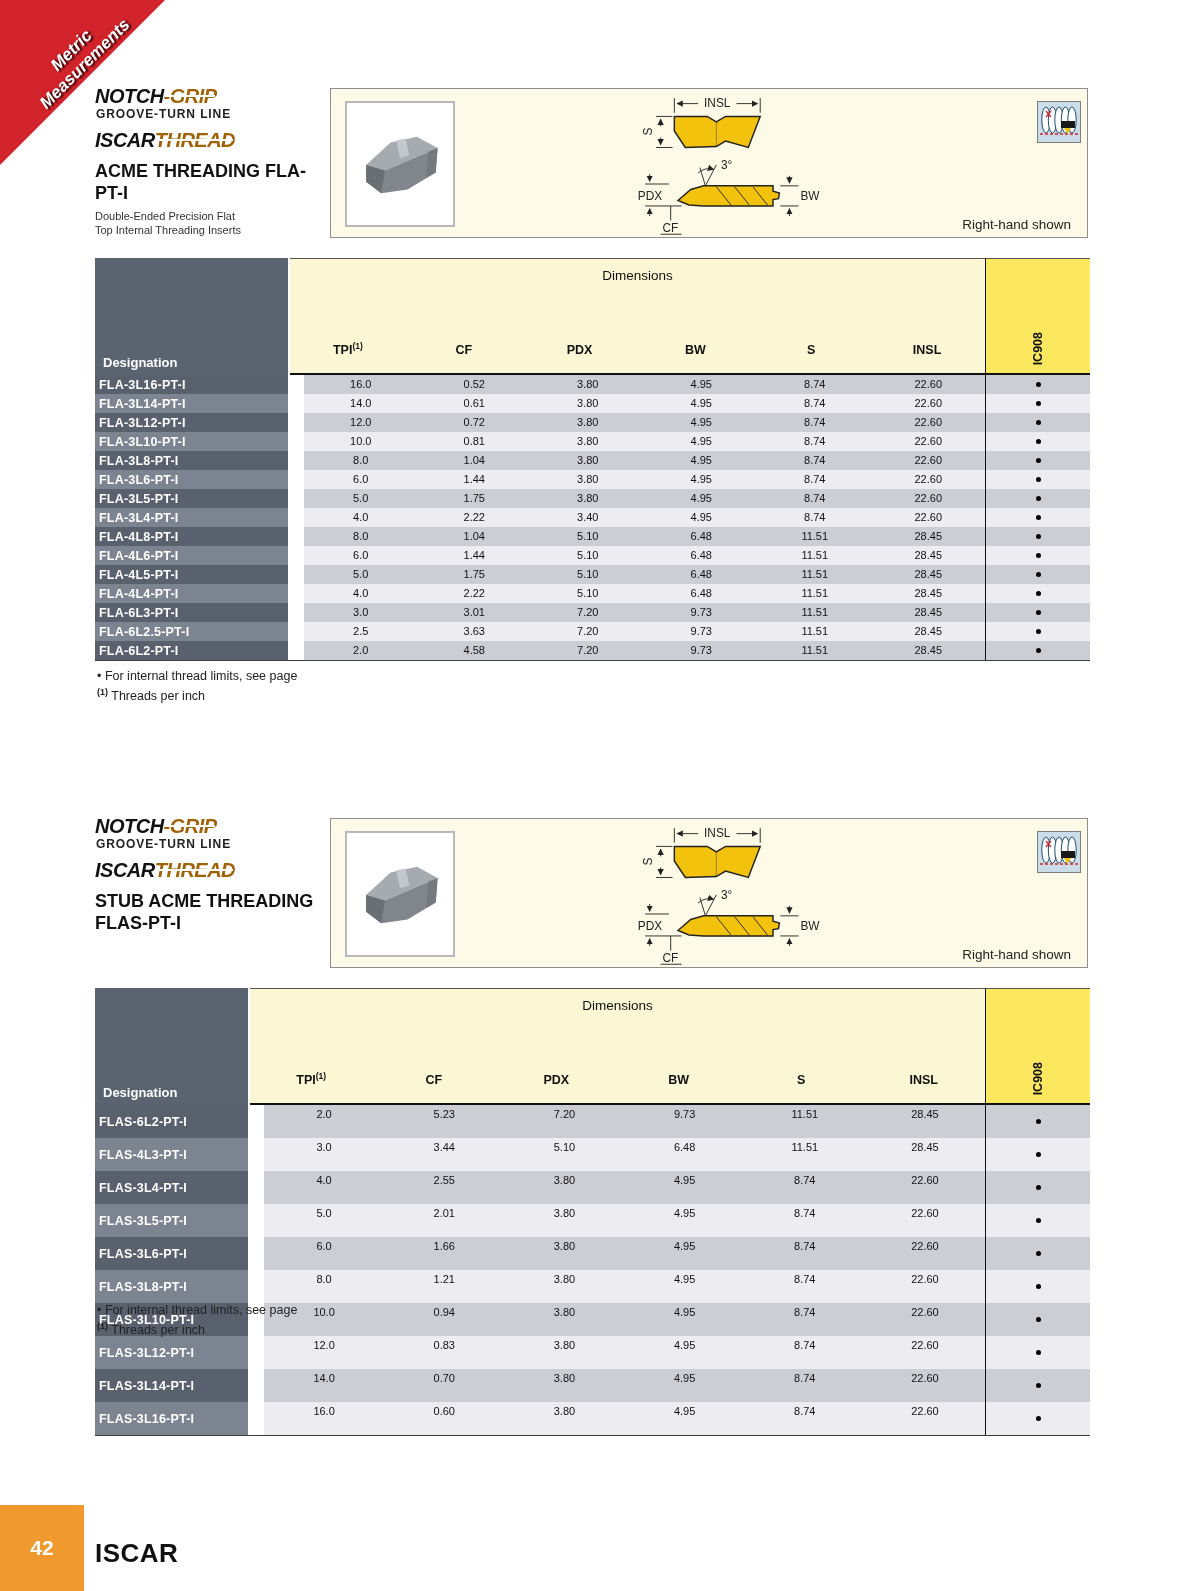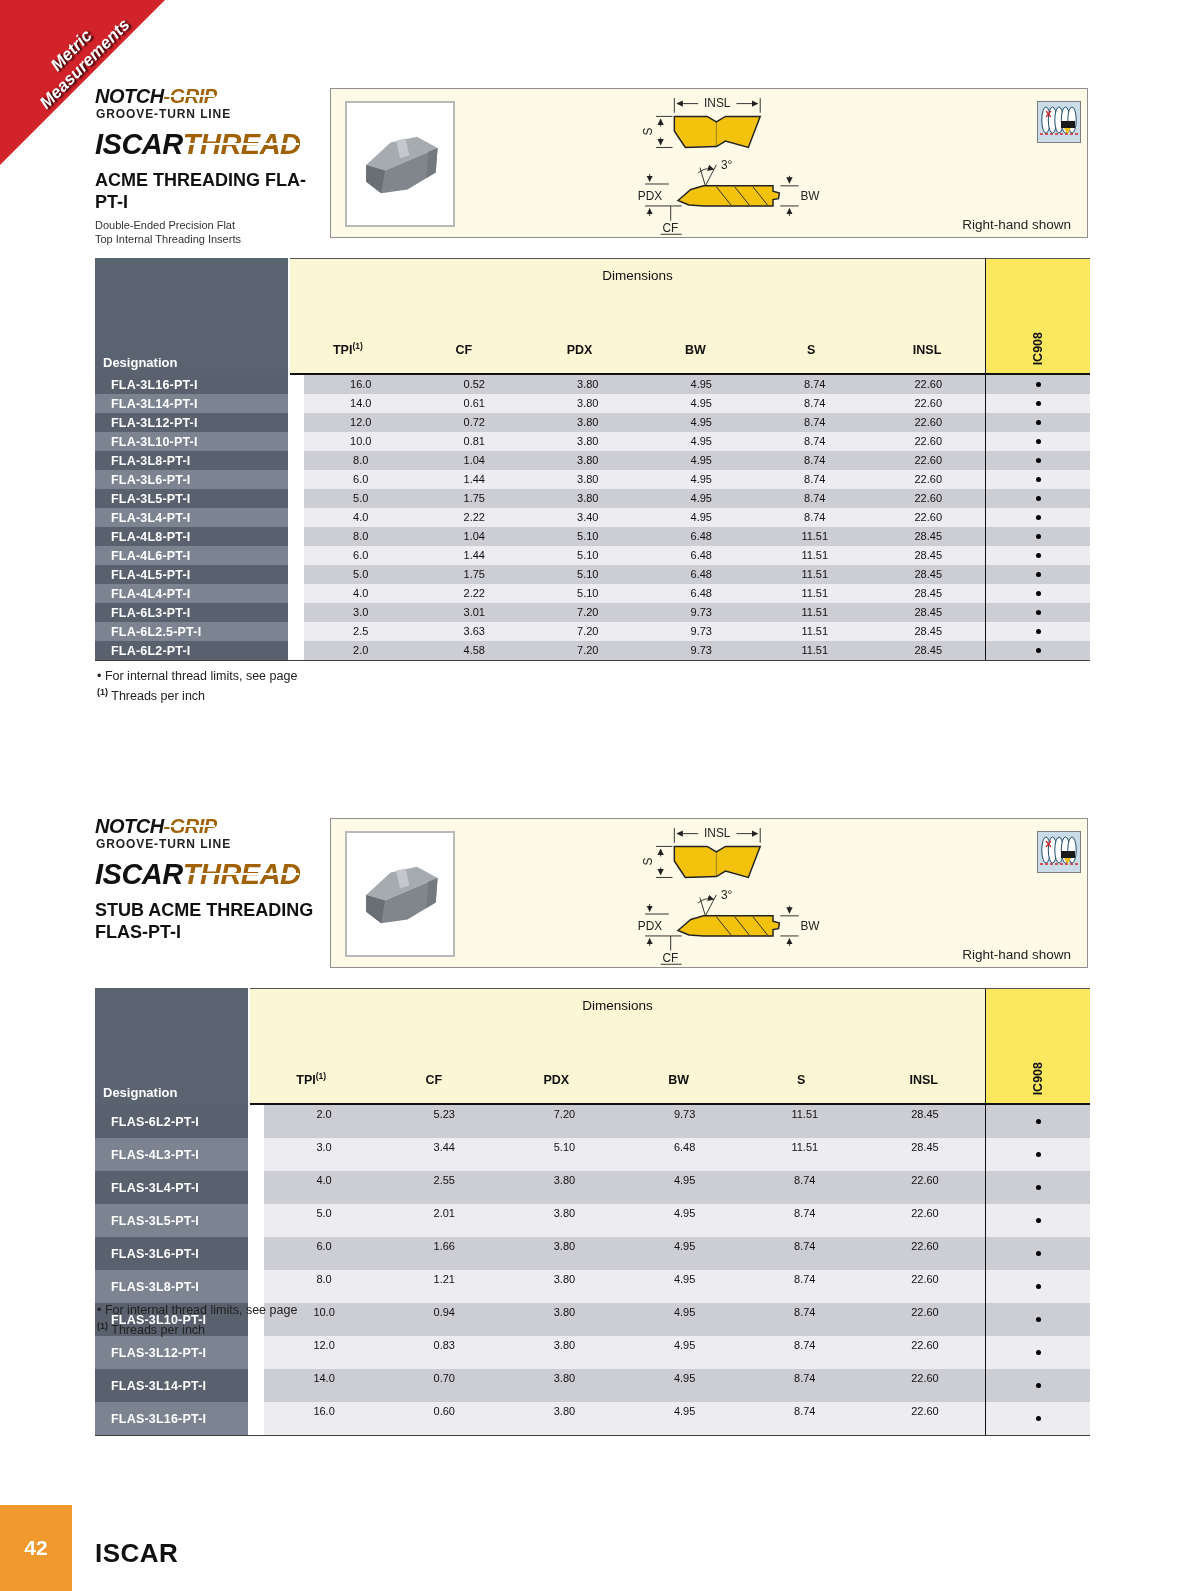--- a/index.html
+++ b/index.html
@@ -10,21 +10,21 @@
   .ribbon{position:absolute;left:0;top:0;width:165px;height:165px;background:#D2232A;
           clip-path:polygon(0 0,100% 0,0 100%);}
   .ribbon-text{position:absolute;left:-42px;top:38px;width:240px;text-align:center;
           transform:rotate(-45deg);color:#fff;font-weight:bold;font-style:italic;
           font-size:17px;line-height:1.12;text-shadow:1.5px 2px 2px rgba(0,0,0,.85);}
 
   
   .brand{position:absolute;left:95px;width:240px;}
   .sec1 .brand{top:86px}.sec2 .brand{top:816px}
   .logo-ng{font-size:20px;font-weight:bold;font-style:italic;letter-spacing:-0.5px;line-height:1;}
-  .logo-it{font-size:29px;font-weight:bold;font-style:italic;letter-spacing:-0.5px;line-height:1;margin:0 0 11px 0;}
+  .logo-it{font-size:20px;font-weight:bold;font-style:italic;letter-spacing:-0.5px;line-height:1;margin:0 0 11px 0;}
   .red{color:#a16207;}
   .striped{position:relative;display:inline-block;}
   .striped::after{content:"";position:absolute;left:1px;right:2px;top:46%;height:2px;background:#fff;}
   .logo-tag{font-size:12px;font-weight:bold;letter-spacing:.9px;color:#222;margin:1px 0 9px 1px;}
   .sec-title{font-size:18px;font-weight:bold;color:#111;line-height:1.22;margin-bottom:4px;}
   .sec-sub{font-size:11px;color:#333;line-height:1.32;}
 
   
   .dbox{position:absolute;left:330px;width:756px;height:148px;background:#FDFBE7;border:1px solid #8f8f8f;}
   .sec1 .dbox{top:88px}.sec2 .dbox{top:818px}
@@ -49,38 +49,38 @@
   .col-label sup{font-size:8.5px;}
   .th-grade{width:104px;background:#FBE85F;border-top:1px solid #555;border-bottom:2px solid #111;
             border-left:1px solid #111;display:flex;align-items:flex-end;justify-content:center;box-sizing:content-box;}
   .th-grade span{writing-mode:vertical-rl;transform:rotate(180deg);font-weight:bold;font-size:12.5px;
             color:#111;margin-bottom:8px;}
 
   .tbl-body{border-bottom:1px solid #3c3c3c;}
   .row{display:flex;height:19px;}
   .sec2 .row{height:33px;}
   .cell-desig{color:#fff;font-weight:bold;font-size:12.5px;letter-spacing:.2px;
-              display:flex;align-items:center;padding-left:16px;margin-right:16px;box-sizing:border-box;}
+              display:flex;align-items:center;padding-left:4px;margin-right:16px;box-sizing:border-box;}
   .row:nth-of-type(odd) .cell-desig{background:#58616D;}
   .row:nth-of-type(even) .cell-desig{background:#7B8490;}
   .cell-vals{flex:1;display:flex;}
   .row:nth-of-type(odd) .cell-vals,.row:nth-of-type(odd) .cell-grade{background:#CDCDD4;}
   .row:nth-of-type(even) .cell-vals,.row:nth-of-type(even) .cell-grade{background:#EDEDF1;}
   .val{flex:1;text-align:center;font-size:11px;color:#111;line-height:19px;}
   .sec2 .val{line-height:19.4px;}
   .cell-grade{width:104px;border-left:1px solid #111;display:flex;align-items:center;justify-content:center;box-sizing:content-box;}
   .dot{width:5px;height:5px;border-radius:50%;background:#000;}
 
   
   .fnotes{position:absolute;left:97px;font-size:12.5px;color:#222;line-height:1.42;}
   .sec1 .fnotes{top:668px}.sec2 .fnotes{top:1302px}
   .fn-sup{font-weight:bold;font-size:9px;vertical-align:super;}
 
   
-  .page-num{position:absolute;left:0;top:1505px;width:72px;height:86px;background:#F0992F;
+  .page-num{position:absolute;left:0;top:1505px;width:84px;height:86px;background:#F0992F;
             color:#fff;font-weight:bold;font-size:21px;display:flex;align-items:center;justify-content:center;}
   .brand-footer{position:absolute;left:95px;top:1538px;font-size:26px;font-weight:bold;letter-spacing:.5px;color:#111;}
 </style>
 </head>
 <body>
 
 <svg width="0" height="0" style="position:absolute" aria-hidden="true">
   <defs>
     <marker id="arr" viewBox="0 0 10 10" refX="9" refY="5" markerWidth="7" markerHeight="7" orient="auto-start-reverse">
       <path d="M0,0 L10,5 L0,10 Z" fill="#222"></path>

